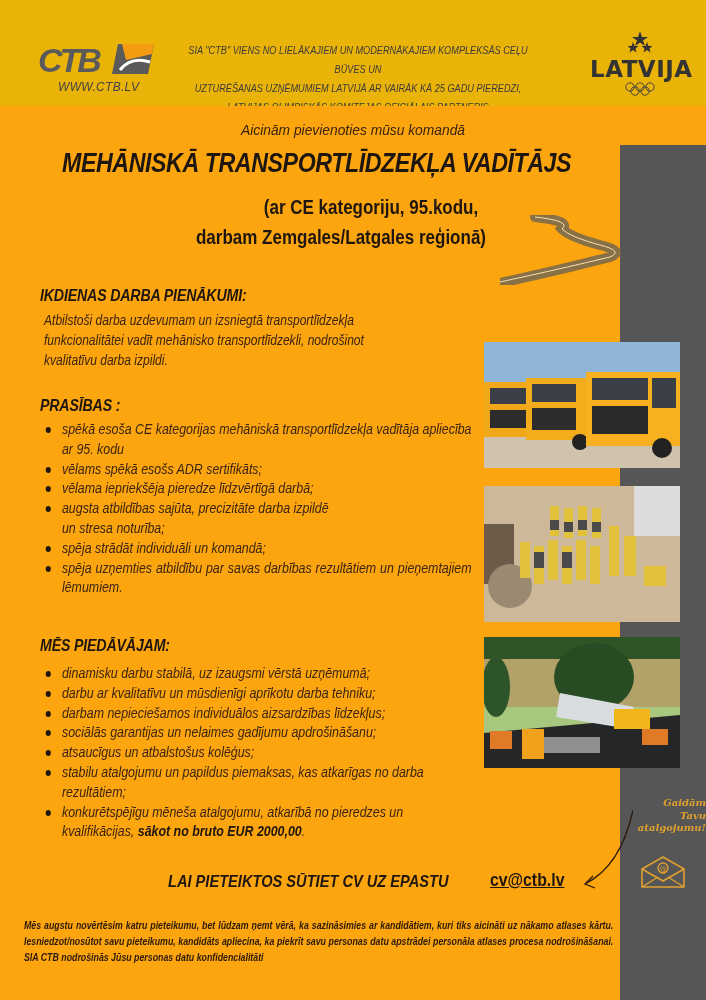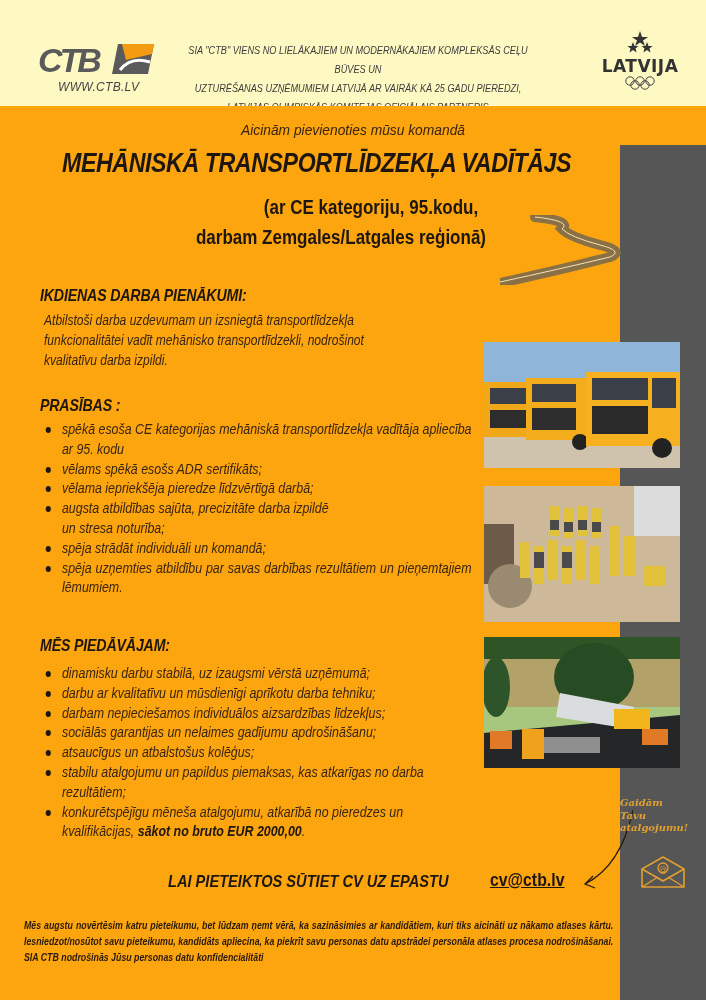--- a/index.html
+++ b/index.html
@@ -1,26 +1,26 @@
 <!DOCTYPE html>
 <html><head>
 <meta charset="utf-8">
 <style>
   * { box-sizing: border-box; margin: 0; padding: 0; }
   html, body { width: 706px; height: 1000px; overflow: hidden; background: #ffffff; }
   body { position: relative; font-family: "Liberation Sans", sans-serif; color: #2a1a0c; }
 
   
-  .header { position: absolute; left: 0; top: 0; width: 706px; height: 106px; background: #fef9c3; }
+  .header { position: absolute; left: 0; top: 0; width: 706px; height: 106px; background: #eab308; }
   .logo { position: absolute; left: 36px; top: 40px; width: 120px; height: 40px; }
   .logo-url { position: absolute; left: 58px; top: 80px; font-size: 12px; font-style: italic; color: #444; letter-spacing: 0.3px; }
   .header-text { position: absolute; left: 158px; top: 41px; width: 400px; text-align: center; font-family: "Liberation Sans Narrow", "Liberation Sans", sans-serif; font-style: italic; font-size: 10.2px; line-height: 19px; color: #3b3b3b; transform: scaleX(0.9); transform-origin: center; }
   .latvija { position: absolute; left: 590px; top: 30px; width: 100px; height: 75px; text-align: center; }
   .latvija .stars { display:block; margin: 0 auto; }
-  .latvija-word { font-family: "DejaVu Sans", sans-serif; font-weight: bold; font-size: 17px; color: #333; letter-spacing: 0.5px; margin-top: 2px; }
+  .latvija-word { font-family: "DejaVu Sans", sans-serif; font-weight: bold; font-size: 23px; color: #333; letter-spacing: 0.5px; margin-top: 2px; }
 
   
   .orange { position: absolute; left: 0; top: 106px; width: 706px; height: 894px; background: #fca50e; }
   .gray-col { position: absolute; left: 620px; top: 145px; width: 86px; height: 855px; background: #565656; }
 
   .invite { position: absolute; left: 0; top: 121px; width: 706px; text-align: center; font-style: italic; font-size: 15px; color: #3a2410; transform: scaleX(0.92); }
   .title { position: absolute; left: 62px; top: 148px; width: 560px; text-align: left; font-weight: bold; font-style: italic; font-size: 27px; color: #1e160f; letter-spacing: -0.5px; white-space: nowrap; transform: scaleX(0.86); transform-origin: left; }
   .subtitle { position: absolute; left: 0; width: 706px; text-align: center; font-weight: bold; font-size: 20px; color: #1e160f; transform: scaleX(0.85); }
   .subtitle.l1 { top: 196px; left: 18px; }
   .subtitle.l2 { top: 226px; left: -12px; }
@@ -35,21 +35,21 @@
   ul.blist li::before { content: ""; position: absolute; left: 2px; top: 7px; width: 6px; height: 6px; border-radius: 50%; background: #1e160f; }
   ul.blist li .bold { font-weight: bold; color: #1e160f; }
 
   .photo { position: absolute; left: 484px; width: 196px; overflow: hidden; }
   .photo svg { display:block; }
 
   .cta { position: absolute; left: 168px; top: 872px; font-weight: bold; font-style: italic; font-size: 17px; color: #1e160f; transform: scaleX(0.86); transform-origin: left; white-space: nowrap; }
   .cta-email { position: absolute; left: 490px; top: 870px; font-weight: bold; font-size: 18px; color: #1e160f; text-decoration: underline; transform: scaleX(0.88); transform-origin: left; }
   .arrow { position: absolute; left: 573px; top: 800px; width: 60px; height: 95px; }
 
-  .wait { position: absolute; left: 620px; top: 797px; width: 86px; text-align: left; font-family: "DejaVu Serif", serif; font-weight: bold; font-style: italic; font-size: 10px; line-height: 12.5px; color: #e0a030; }
+  .wait { position: absolute; left: 620px; top: 797px; width: 86px; text-align: right; font-family: "DejaVu Serif", serif; font-weight: bold; font-style: italic; font-size: 10px; line-height: 12.5px; color: #e0a030; }
   .mail { position: absolute; left: 640px; top: 855px; width: 46px; height: 34px; }
 
   .disclaimer { position: absolute; left: 24px; top: 917px; width: 710px; font-weight: bold; font-style: italic; font-size: 10.6px; line-height: 16px; color: #2a1a0c; text-align: justify; transform: scaleX(0.83); transform-origin: left; }
 </style>
 </head>
 <body>
 
 <div class="header">
   <svg class="logo" viewBox="0 0 120 40">
     <text x="2" y="32" font-family="Liberation Sans, sans-serif" font-size="34" font-style="italic" font-weight="bold" fill="#5a5a5a" letter-spacing="-3">CTB</text>

